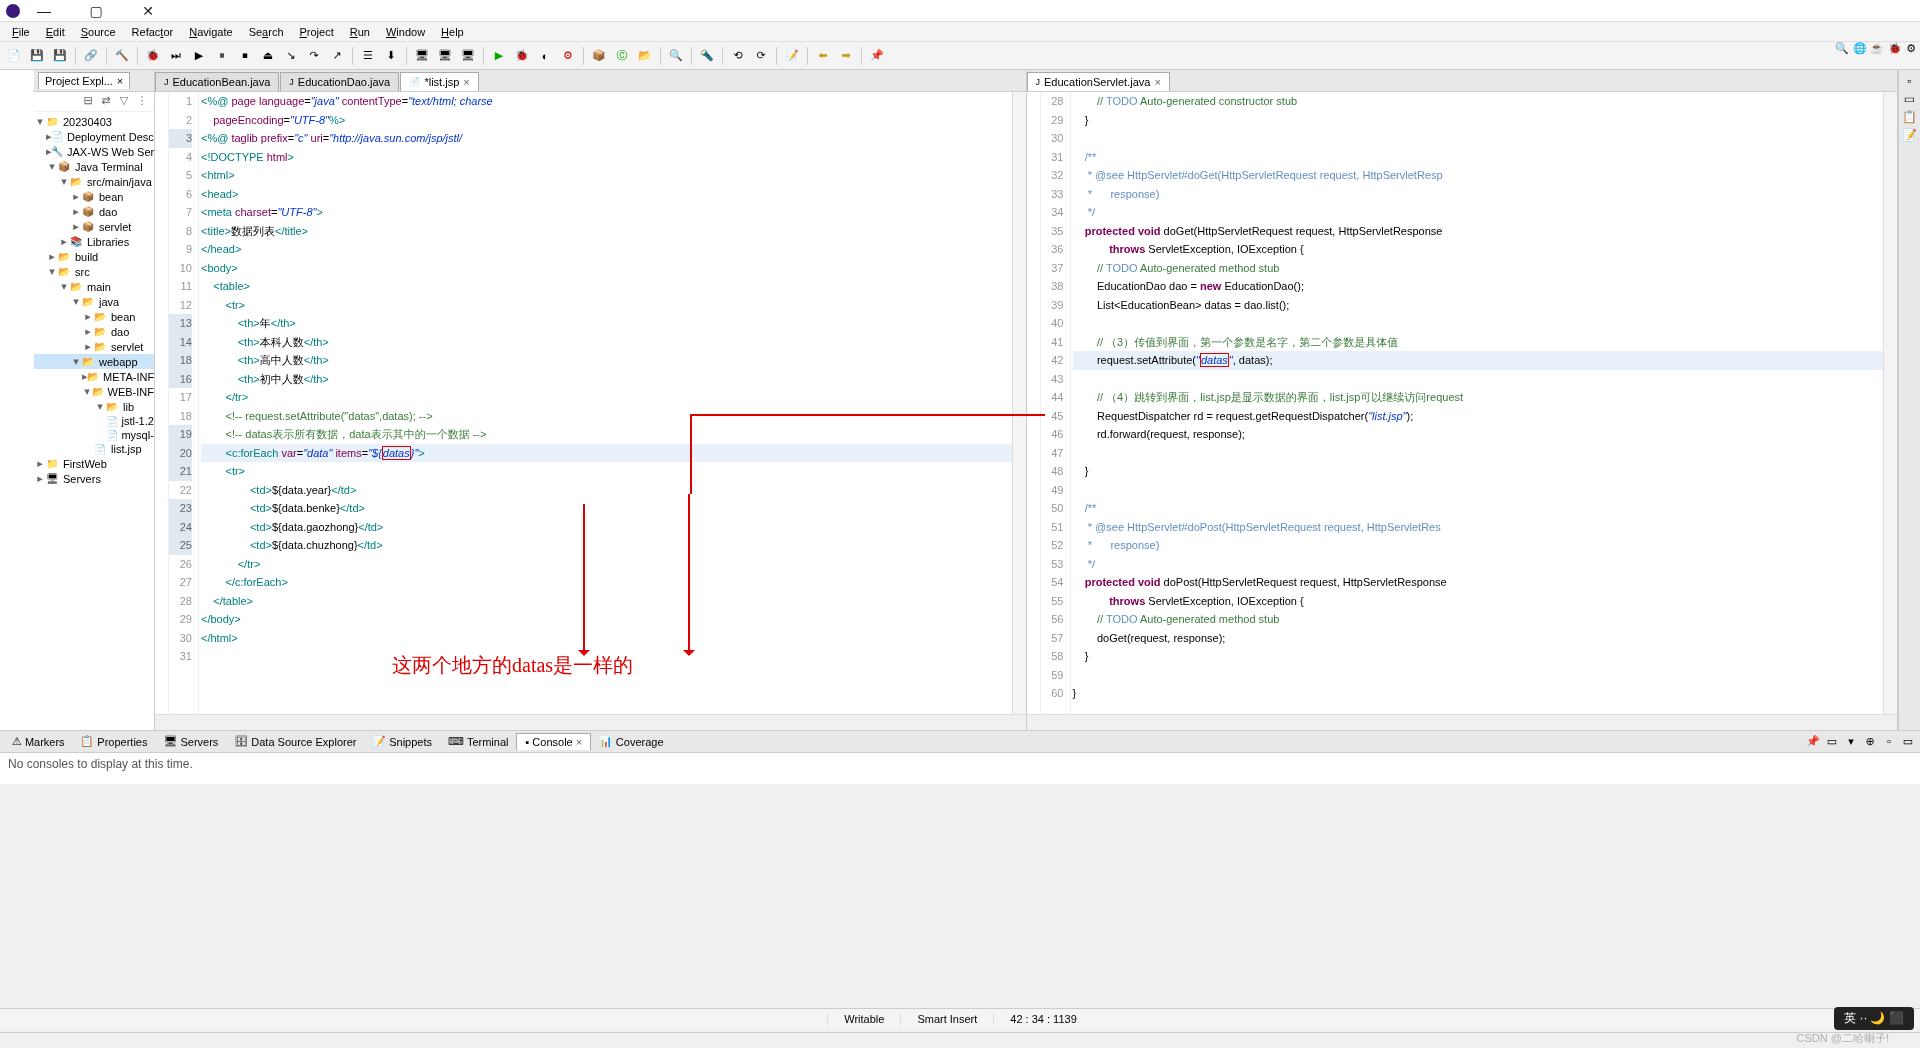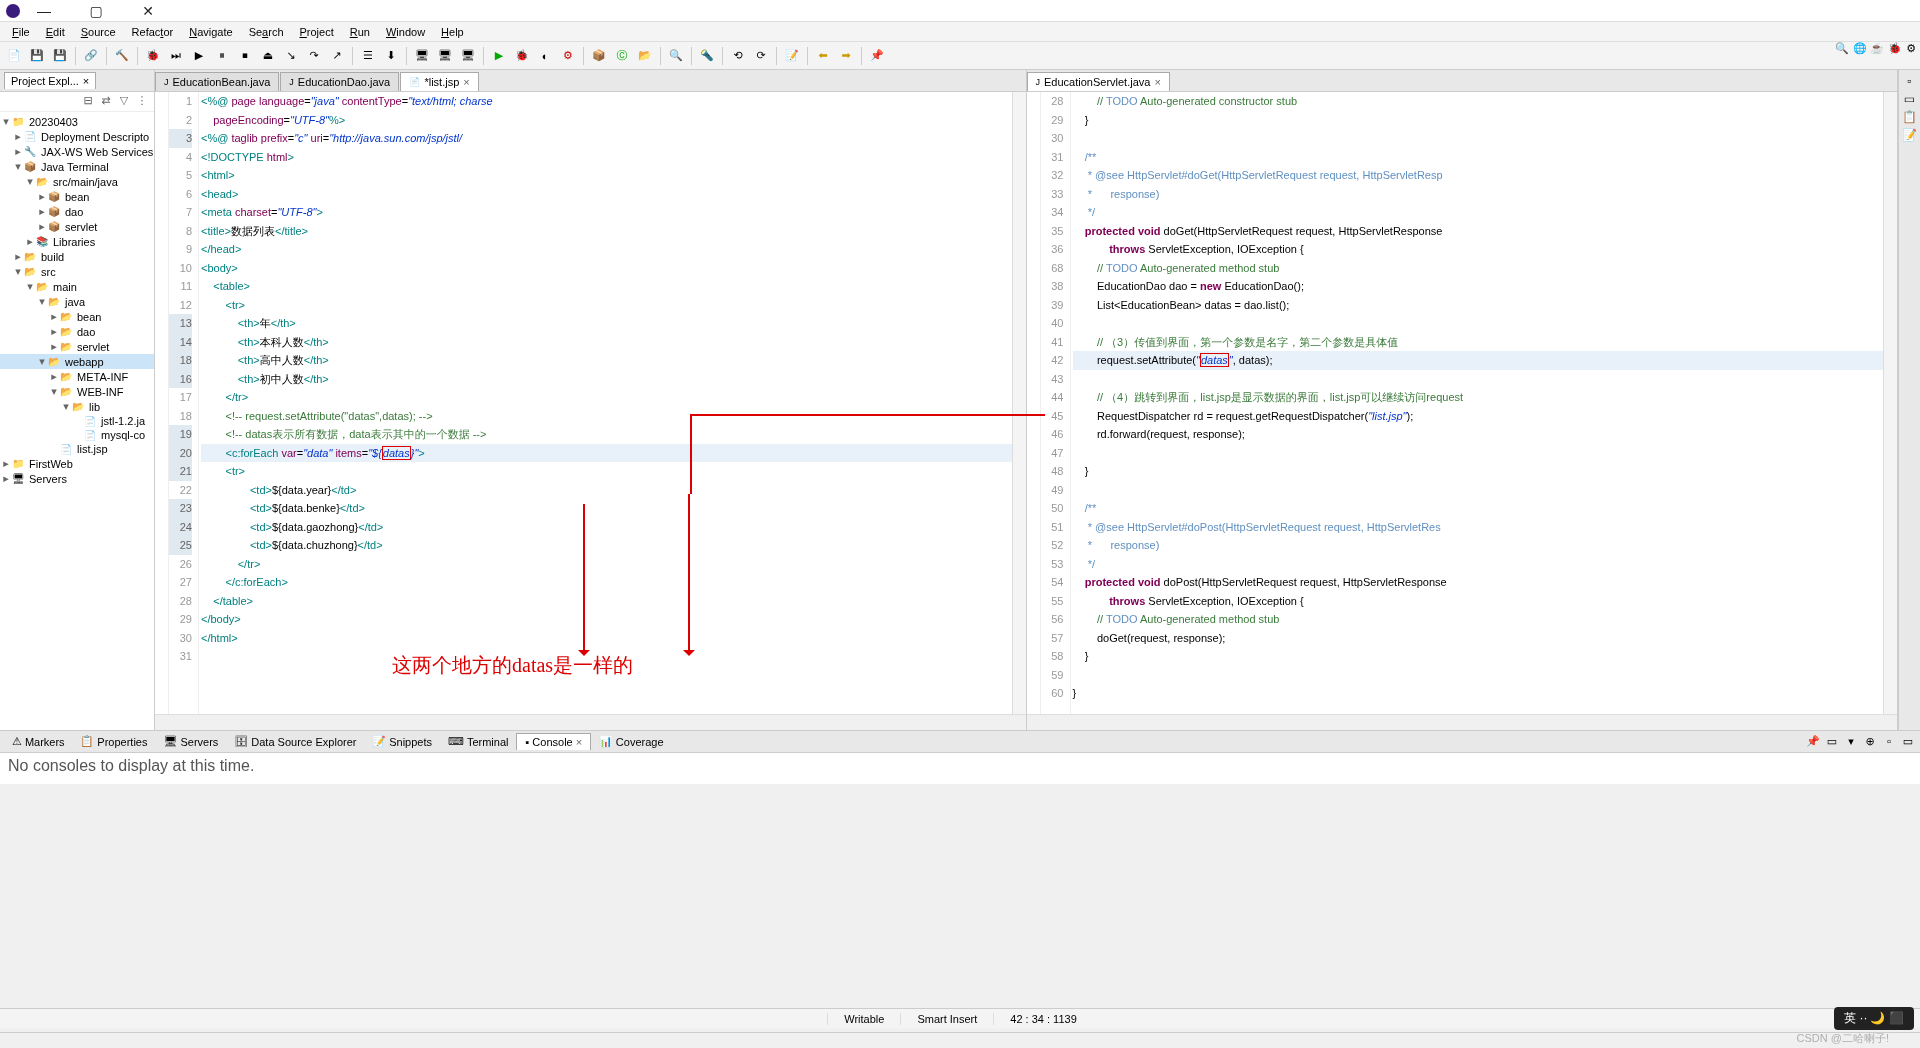--- a/index.html
+++ b/index.html
@@ -20,21 +20,21 @@
 
 .toolbar { height: 28px; background: #f4f4f4; display: flex; align-items: center; padding: 0 4px; border-bottom: 1px solid #ccc; gap: 3px; }
 .toolbar .tbtn { width: 20px; height: 20px; display: inline-flex; align-items: center; justify-content: center; border: 1px solid transparent; cursor: pointer; font-size: 11px; }
 .toolbar .sep { width: 1px; height: 18px; background: #ccc; margin: 0 2px; }
 .rightbar { position: absolute; right: 4px; top: 42px; display: flex; gap: 4px; }
 
 
 .main { display: flex; height: 660px; }
 
 
-.explorer { width: 155px; background: #fff; border-right: 1px solid #ccc; display: flex; flex-direction: column; }
+.explorer { width: 155px; background: #fff; border-right: 1px solid #ccc; display: flex; flex-direction: column; padding-left: 34px; }
 .exp-header { height: 22px; background: #e8e8e8; display: flex; align-items: center; padding: 0 4px; border-bottom: 1px solid #ccc; }
 .exp-header .tab { background: #fff; border: 1px solid #aaa; border-bottom: none; padding: 2px 6px; font-size: 11px; display: flex; align-items: center; gap: 4px; }
 .exp-header .tab .close { cursor: pointer; }
 .exp-toolbar { height: 20px; display: flex; justify-content: flex-end; gap: 2px; padding: 2px 4px; border-bottom: 1px solid #eee; }
 .exp-toolbar span { width: 16px; text-align: center; cursor: pointer; color: #666; }
 .tree { padding: 2px 0; overflow: auto; font-size: 11px; }
 .tree-item { display: flex; align-items: center; padding: 1px 0; cursor: pointer; white-space: nowrap; }
 .tree-item.sel { background: #cce4f7; }
 .tree-item .arrow { width: 12px; text-align: center; color: #666; }
 .tree-item .ticon { width: 14px; margin-right: 3px; font-size: 10px; }
@@ -72,21 +72,21 @@
 .rsidebar span { cursor: pointer; font-size: 12px; }
 
 
 .bottom-panel { height: 54px; background: #fff; border-top: 1px solid #ccc; }
 .bottom-tabs { height: 22px; background: #e8e8e8; display: flex; align-items: center; padding: 0 4px; border-bottom: 1px solid #ccc; }
 .bottom-tab { padding: 2px 8px; cursor: pointer; font-size: 11px; display: flex; align-items: center; gap: 3px; }
 .bottom-tab.active { background: #fff; border: 1px solid #aaa; border-bottom: none; }
 .bottom-tab .close { color: #666; }
 .bottom-tools { margin-left: auto; display: flex; gap: 3px; }
 .bottom-tools span { cursor: pointer; width: 16px; text-align: center; }
-.bottom-content { padding: 4px 8px; color: #555; font-size: 16px; }
+.bottom-content { padding: 4px 8px; color: #555; font-size: 12px; }
 
 
 .statusbar { position: absolute; bottom: 20px; left: 0; right: 0; height: 20px; background: #f4f4f4; border-top: 1px solid #ccc; display: flex; align-items: center; font-size: 11px; }
 .statusbar .cell { padding: 0 16px; border-left: 1px solid #ddd; }
 .statusbar .spacer { flex: 1; }
 
 
 .bscroll { position: absolute; bottom: 0; left: 0; right: 0; height: 16px; background: #f0f0f0; border-top: 1px solid #ccc; }
 
 
@@ -398,21 +398,21 @@
         <div class="gutter" id="right-gutter">
             <div class="ln">28</div>
             <div class="ln">29</div>
             <div class="ln">30</div>
             <div class="ln">31</div>
             <div class="ln">32</div>
             <div class="ln">33</div>
             <div class="ln">34</div>
             <div class="ln">35</div>
             <div class="ln">36</div>
-            <div class="ln">68</div>
+            <div class="ln">37</div>
             <div class="ln">38</div>
             <div class="ln">39</div>
             <div class="ln">40</div>
             <div class="ln">41</div>
             <div class="ln">42</div>
             <div class="ln">43</div>
             <div class="ln">44</div>
             <div class="ln">45</div>
             <div class="ln">46</div>
             <div class="ln">47</div>

